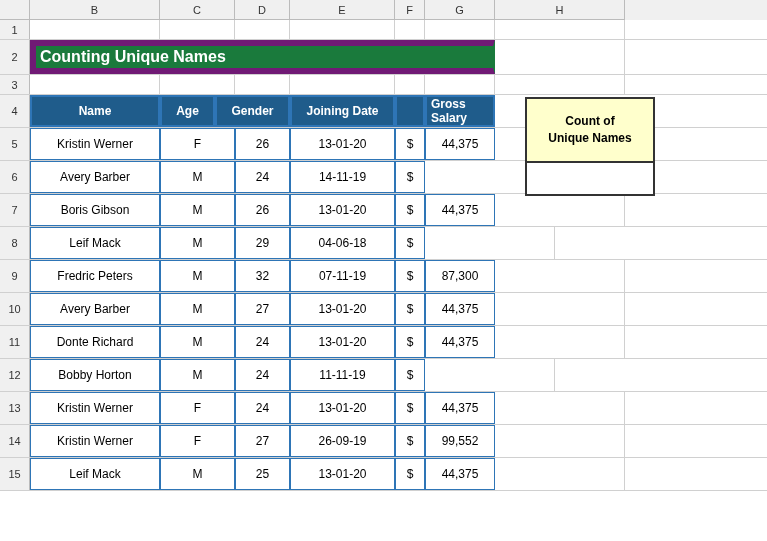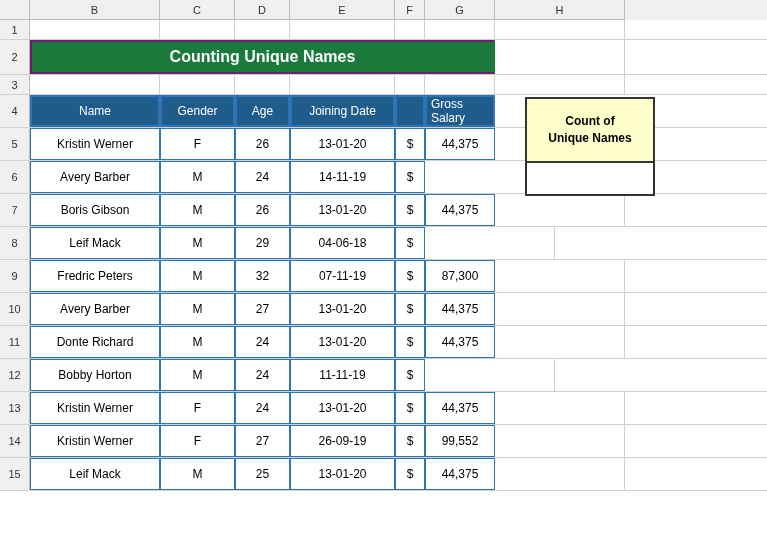--- a/index.html
+++ b/index.html
@@ -92,29 +92,28 @@
     .col-f { width: 30px; min-width: 30px; }
     .col-g { width: 70px; min-width: 70px; }
     .col-h { width: 130px; min-width: 130px; }
 
     
     .title-cell {
       background: #1a7a3c;
       color: #ffffff;
       font-weight: bold;
       font-size: 16px;
-      justify-content: center;
-      border: 2px solid #701a75;
+      border: 6px solid #701a75;
     }
 
     
     .table-header-cell {
       background: #1f5c8b;
       color: #ffffff;
-      font-weight: normal;
+      font-weight: bold;
       justify-content: center;
       font-size: 12px;
       border: 1px solid #1f5c8b;
     }
 
     
     .data-cell {
       background: #ffffff;
       border: 1px solid #2e75b6;
       justify-content: center;
@@ -174,25 +173,25 @@
       <div class="cell col-f empty-cell"></div>
       <div class="cell col-g empty-cell"></div>
       <div class="cell col-h empty-cell"></div>
     </div>
 
     <div class="sheet-row" style="height:33px;">
       <div class="row-num">4</div>
       <div class="cell table-header-cell col-b table-outer-border">
         <span>Name</span>
       </div>
+      <div class="cell table-header-cell col-d table-outer-border">
+        <span>Age</span>
+      </div>
       <div class="cell table-header-cell col-c table-outer-border">
         <span>Gender</span>
-      </div>
-      <div class="cell table-header-cell col-d table-outer-border">
-        <span>Age</span>
       </div>
       <div class="cell table-header-cell col-e table-outer-border">
         <span>Joining Date</span>
       </div>
       <div class="cell table-header-cell col-f table-outer-border"></div>
       <div class="cell table-header-cell col-g table-outer-border">
         <span>Gross Salary</span>
       </div>
 
     </div>

